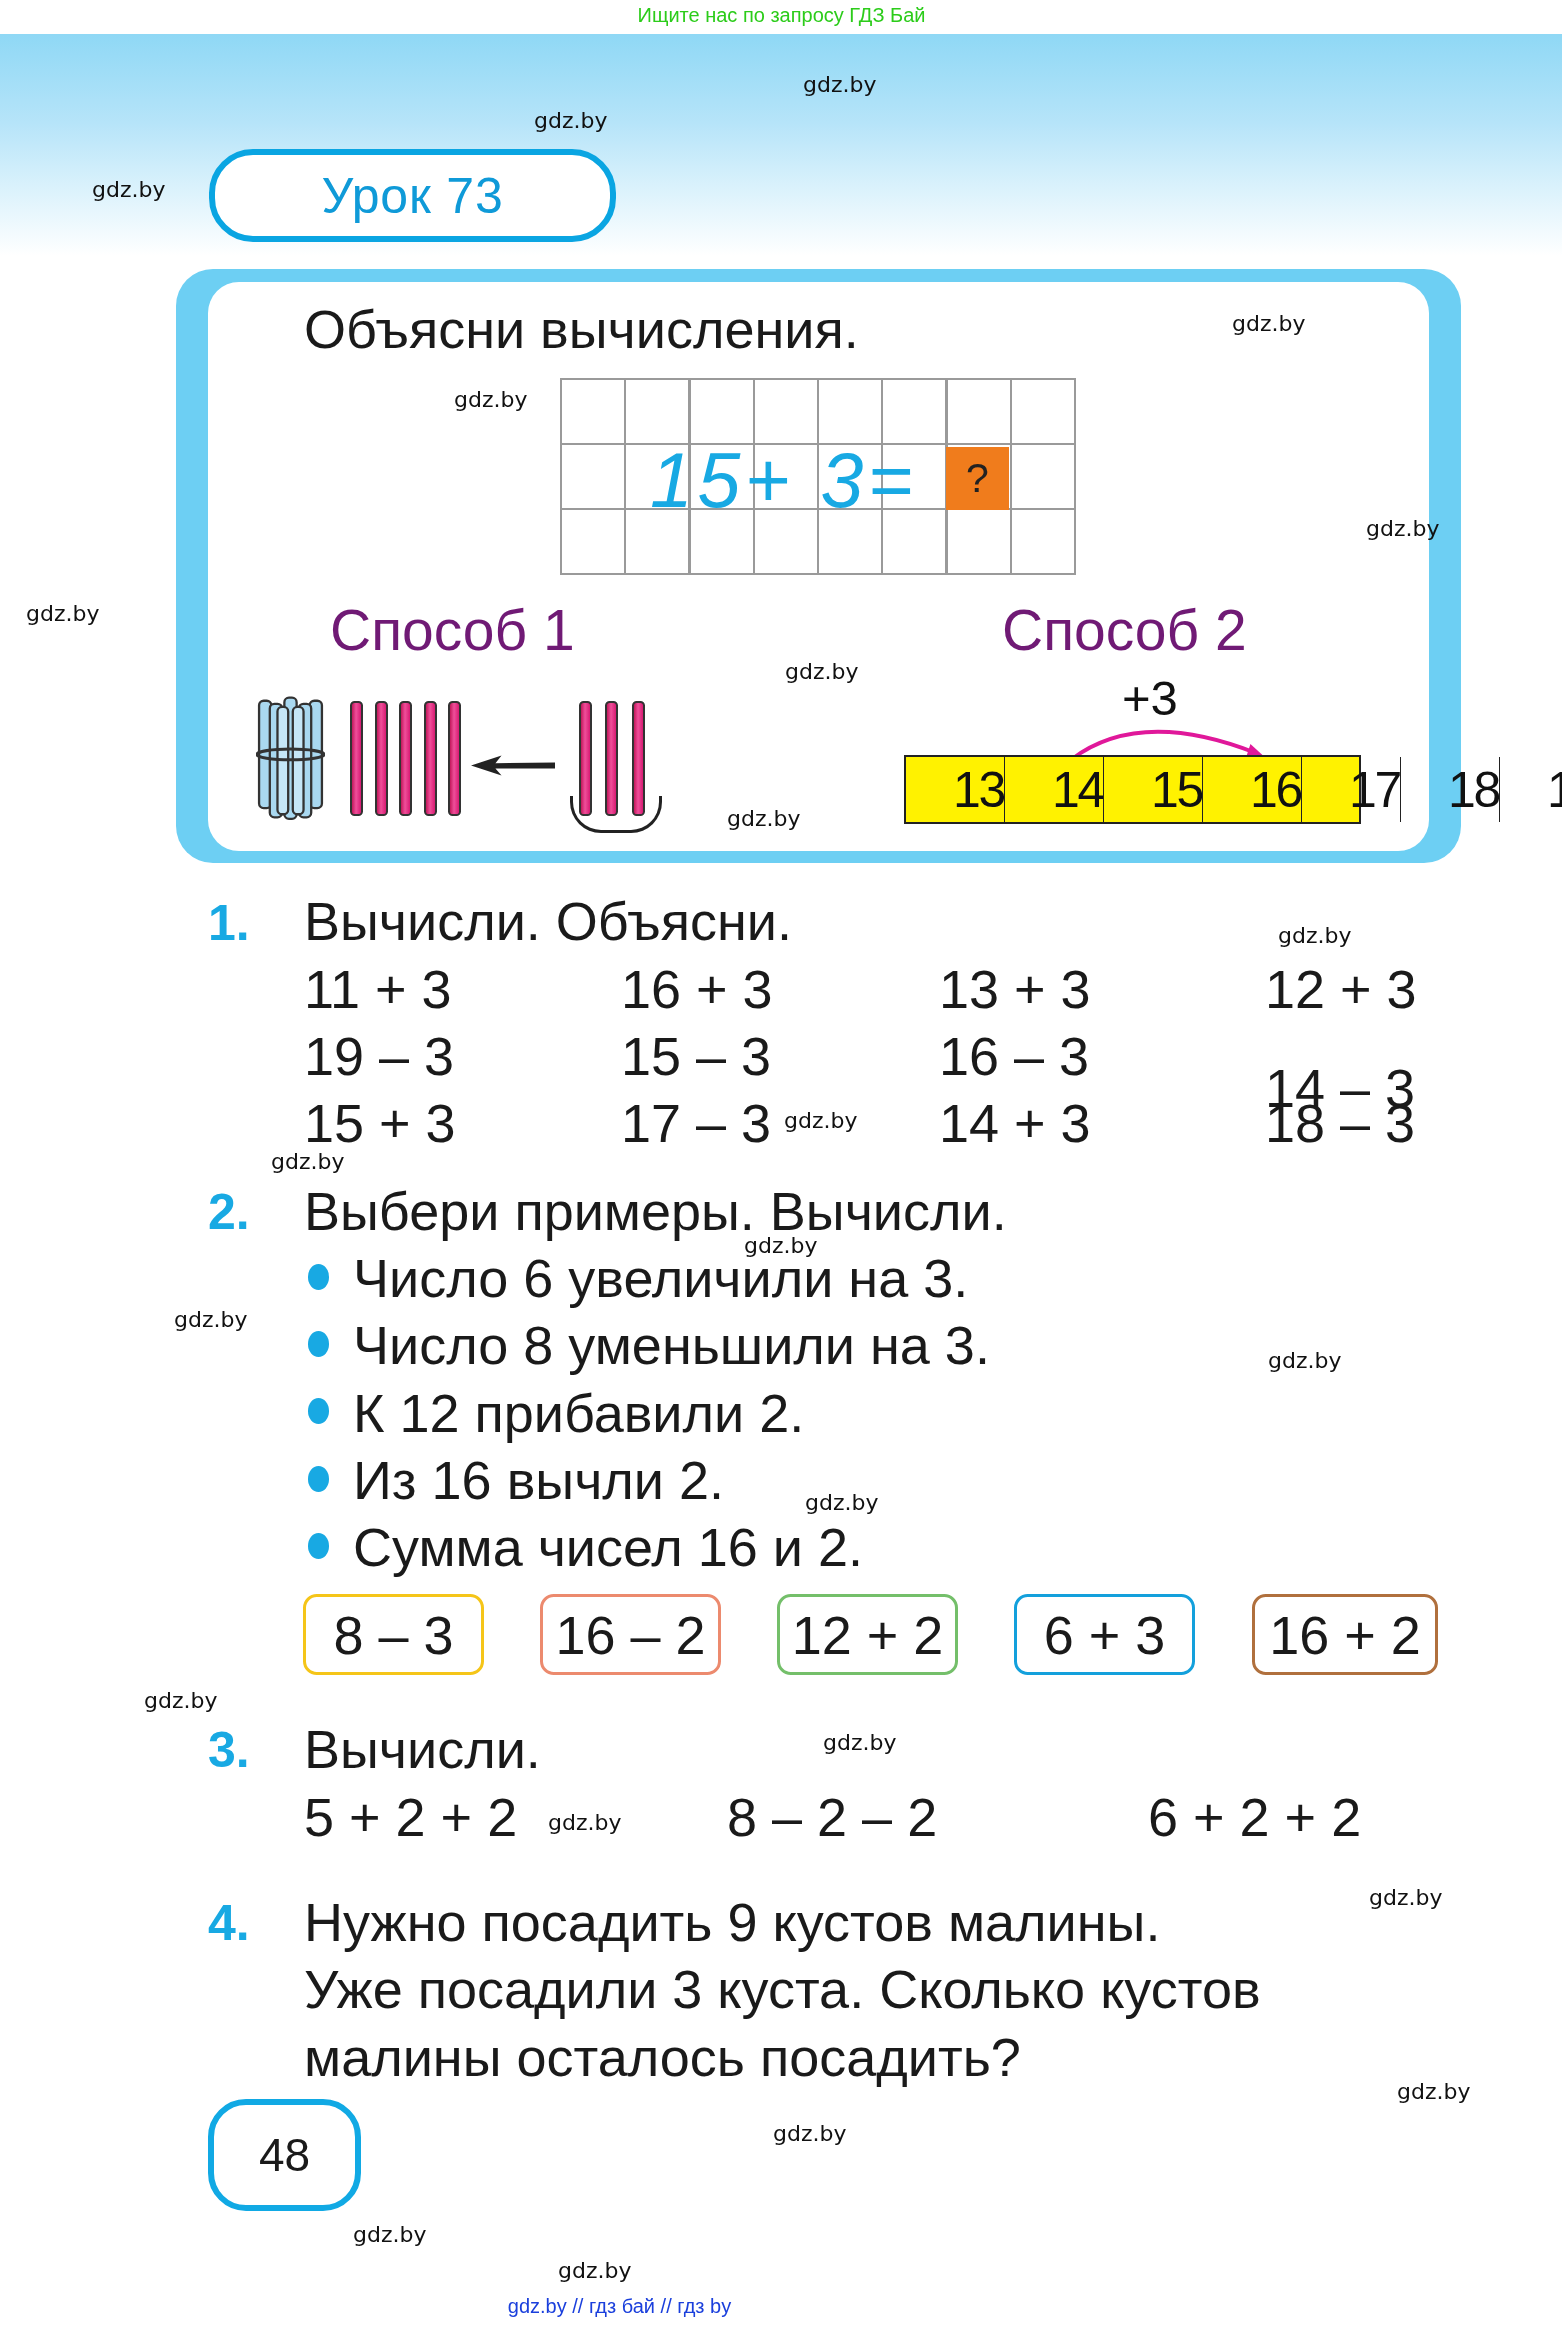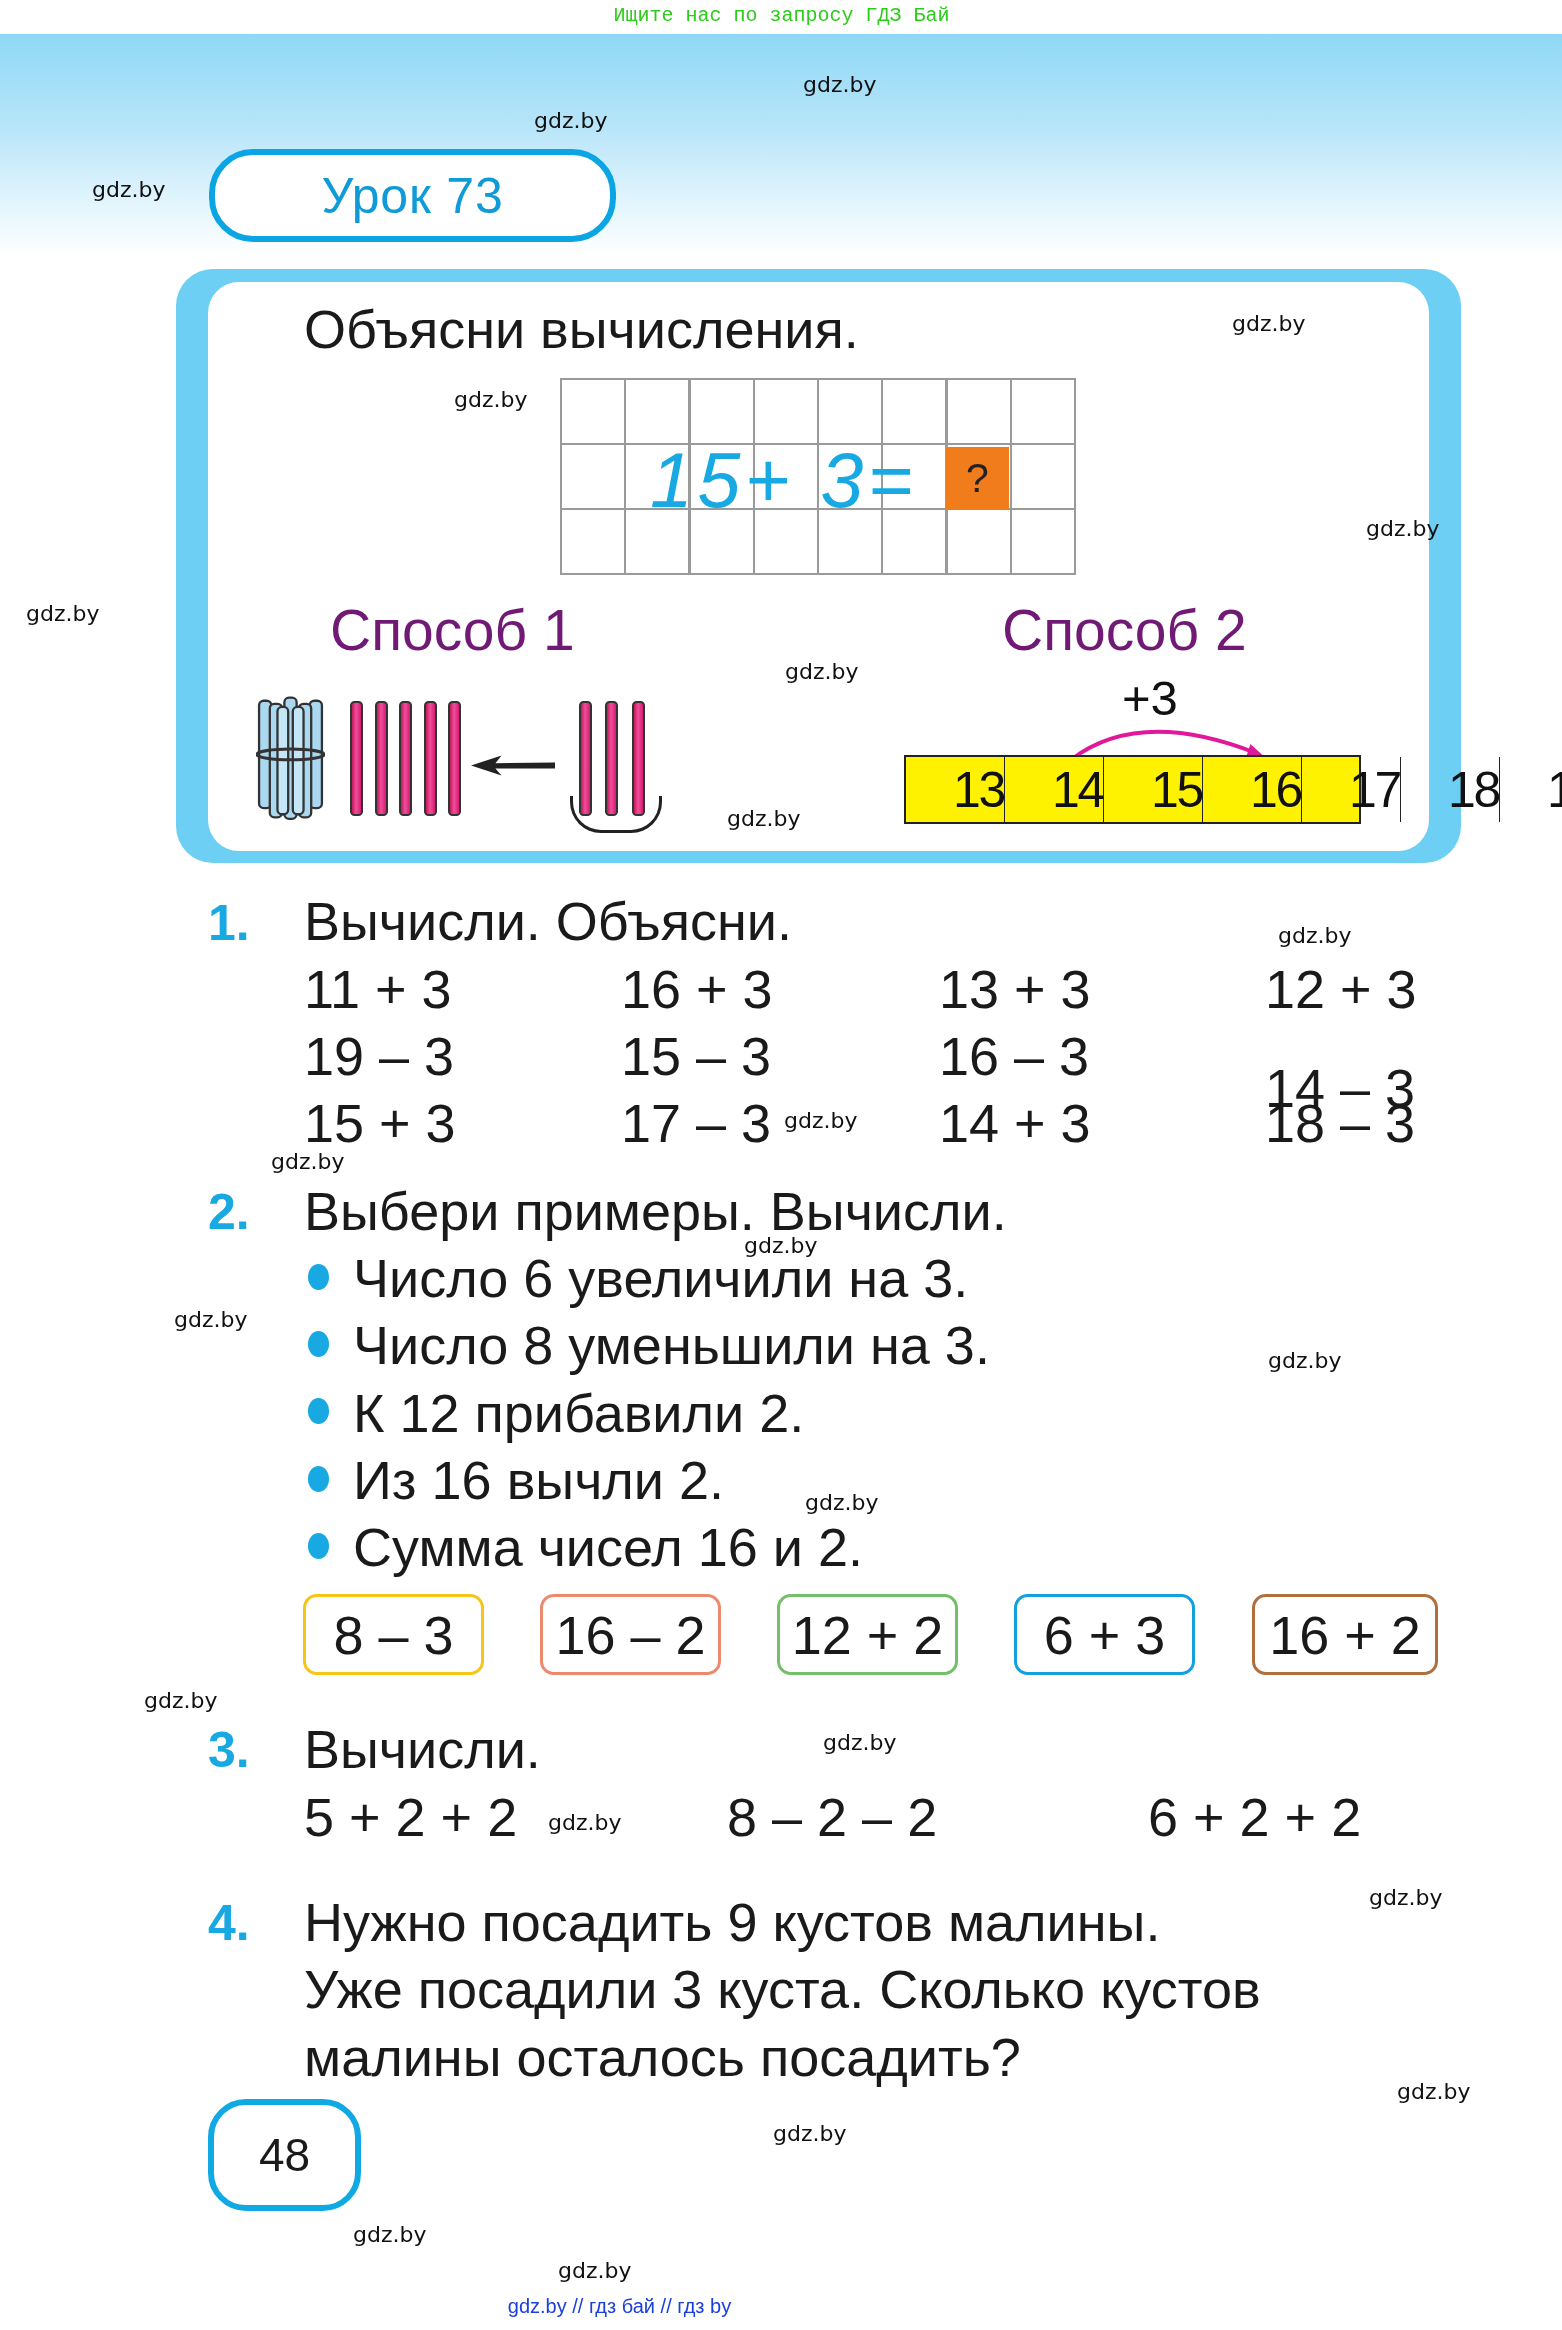--- a/index.html
+++ b/index.html
@@ -3,21 +3,21 @@
   <meta charset="utf-8">
   <style>
     * { margin: 0; padding: 0; box-sizing: border-box; }
     html, body { width: 1563px; height: 2330px; background: #ffffff; overflow: hidden; }
     body { position: relative; font-family: "Liberation Sans", sans-serif; color: #1a1a1a; }
 
     .abs { position: absolute; }
 
     
     .top-banner { left: 0; top: 0; width: 1563px; height: 34px; background: #fff; text-align: center; }
-    .top-banner span { font-family: Liberation Mono, monospace; font-size: 20px; color: #2ccc1a; line-height: 31px; }
+    .top-banner span { font-family: Liberation Sans, sans-serif; font-size: 20px; color: #2ccc1a; line-height: 31px; }
 
     .sky { left: 0; top: 34px; width: 1563px; height: 222px;
       background: linear-gradient(to bottom, #8fd8f5 0%, #b6e4f9 40%, #dbf2fc 70%, #ffffff 100%); }
 
     .watermark { font-family: "DejaVu Sans", sans-serif; font-size: 22px; color: #111; white-space: nowrap; }
 
     
     .lesson-pill { left: 209px; top: 149px; width: 407px; height: 93px; border: 6.9px solid #0aa5e2;
       border-radius: 44px; background: #fff; display: flex; align-items: center; justify-content: center; }
     .lesson-pill span { font-size: 50px; color: #0f9ad8; letter-spacing: 0.8px; }

